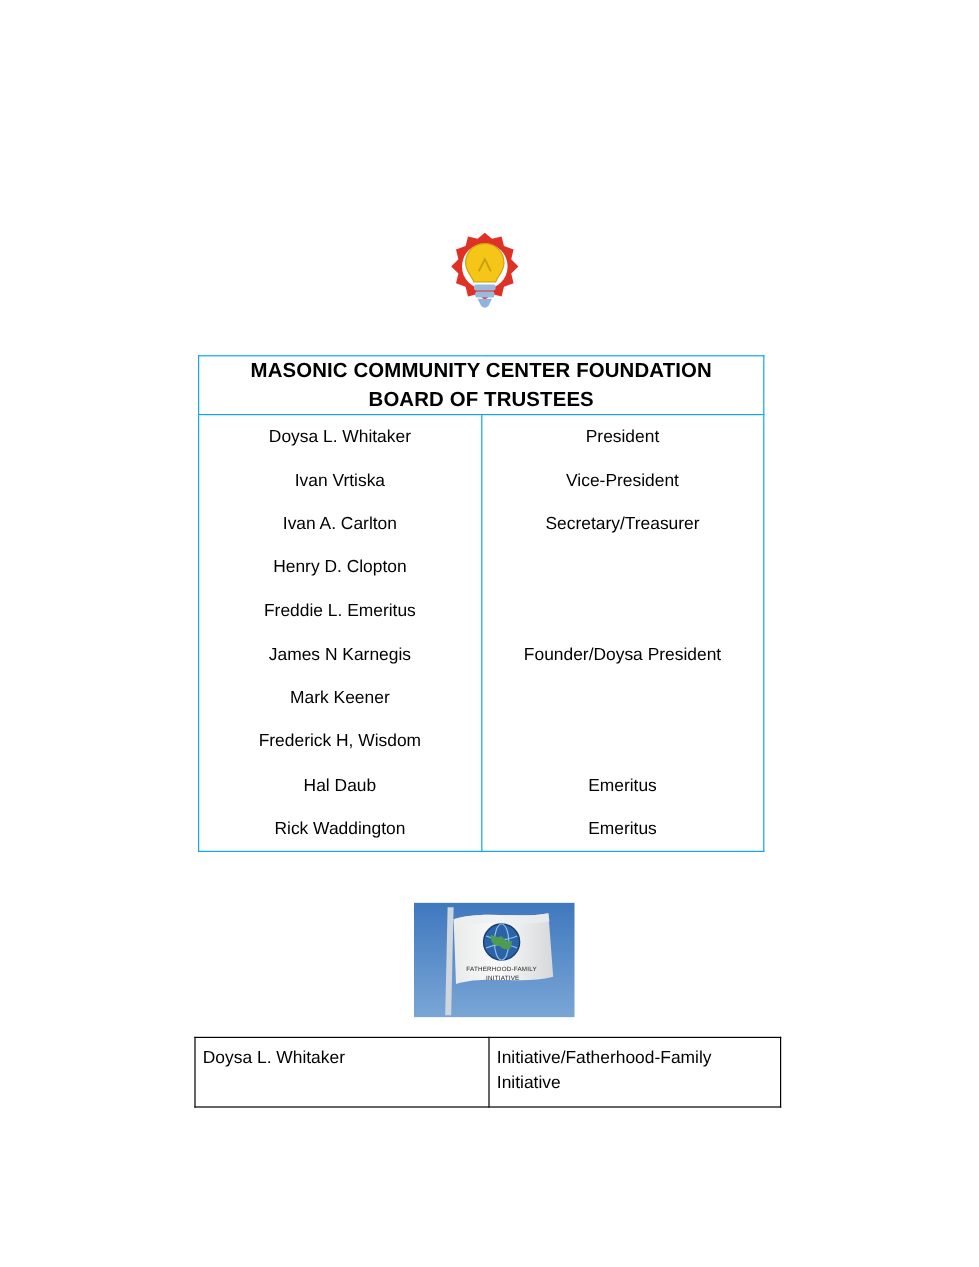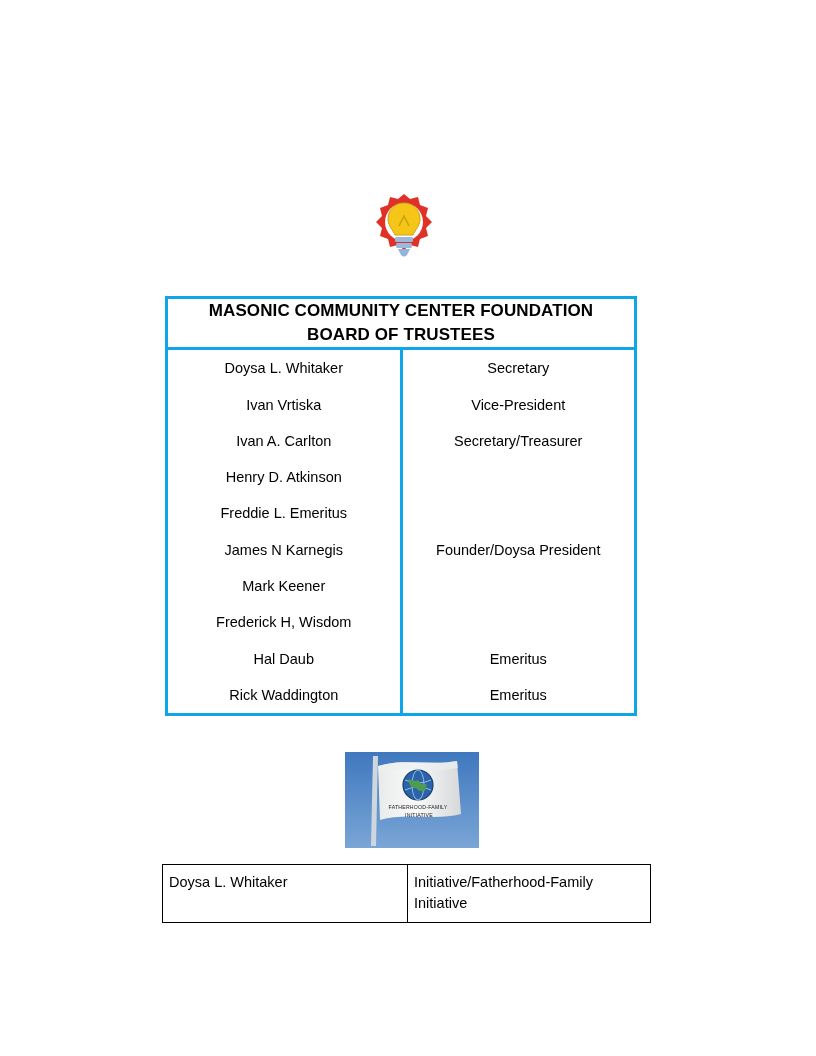--- a/index.html
+++ b/index.html
@@ -35,21 +35,21 @@
   
   .board-table {
     position: absolute;
     left: 165px;
     top: 296px;
     width: 472px;
     border-collapse: collapse;
     table-layout: fixed;
   }
   .board-table td {
-    border: 3px solid #0ea5e9;
+    border: 1px solid #0ea5e9;
     padding: 0;
     vertical-align: top;
     text-align: center;
   }
   .board-title-cell {
     text-align: center;
     padding: 9px 10px 10px 10px;
   }
   .board-title-line {
     font-size: 17px;
@@ -132,30 +132,30 @@
       <td class="board-title-cell" colspan="2">
         <div class="board-title-line">MASONIC COMMUNITY CENTER FOUNDATION</div>
         <div class="board-title-line">BOARD OF TRUSTEES</div>
       </td>
     </tr>
     <tr>
       <td class="names-cell">
         <div class="row-line">Doysa L. Whitaker</div>
         <div class="row-line">Ivan Vrtiska</div>
         <div class="row-line">Ivan A. Carlton</div>
-        <div class="row-line">Henry D. Atkinson</div>
+        <div class="row-line">Henry D. Clopton</div>
         <div class="row-line">Freddie L. Emeritus</div>
         <div class="row-line">James N Karnegis</div>
         <div class="row-line">Mark Keener</div>
         <div class="row-line">Frederick H, Wisdom</div>
         <div class="row-line">Hal Daub</div>
         <div class="row-line">Rick Waddington</div>
       </td>
       <td class="roles-cell">
-        <div class="row-line">Secretary</div>
+        <div class="row-line">President</div>
         <div class="row-line">Vice-President</div>
         <div class="row-line">Secretary/Treasurer</div>
         <div class="row-line blank">&nbsp;</div>
         <div class="row-line blank">&nbsp;</div>
         <div class="row-line">Founder/Doysa President</div>
         <div class="row-line blank">&nbsp;</div>
         <div class="row-line blank">&nbsp;</div>
         <div class="row-line">Emeritus</div>
         <div class="row-line">Emeritus</div>
       </td>

